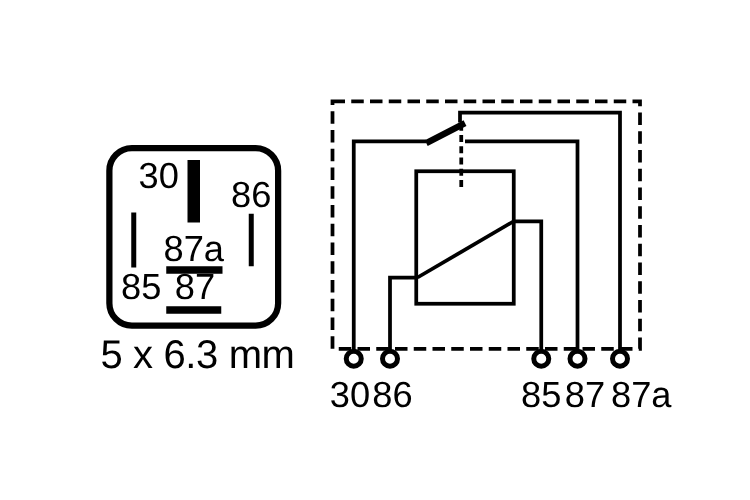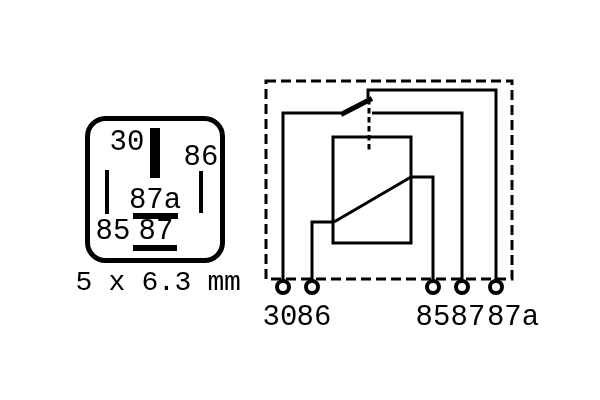--- a/index.html
+++ b/index.html
@@ -5,39 +5,39 @@
   html, body {
     margin: 0;
     padding: 0;
     background: #ffffff;
   }
   .canvas {
     position: relative;
     width: 568px;
     height: 400px;
     background: #ffffff;
-    font-family: Liberation Mono, monospace;
+    font-family: Liberation Sans, sans-serif;
     overflow: hidden;
     padding-left: 25px;
   }
   .art {
     position: absolute;
     left: 0;
     top: 0;
   }
   .lbl {
     position: absolute;
     transform: translate(-50%, -50%);
     line-height: 1;
     color: #000000;
     white-space: nowrap;
     font-weight: 400;
   }
   .f29 { font-size: 29px; }
-  .f24 { font-size: 28px; letter-spacing: -0.3px; }
+  .f24 { font-size: 32px; letter-spacing: -0.3px; }
 </style>
 </head>
 <body>
 
 <div class="canvas">
 
   <svg class="art" width="600" height="400" viewBox="0 0 600 400">
 
     <g>
       <rect x="87.5" y="118.5" width="135" height="142" rx="18" fill="none" stroke="#000" stroke-width="5"></rect>

